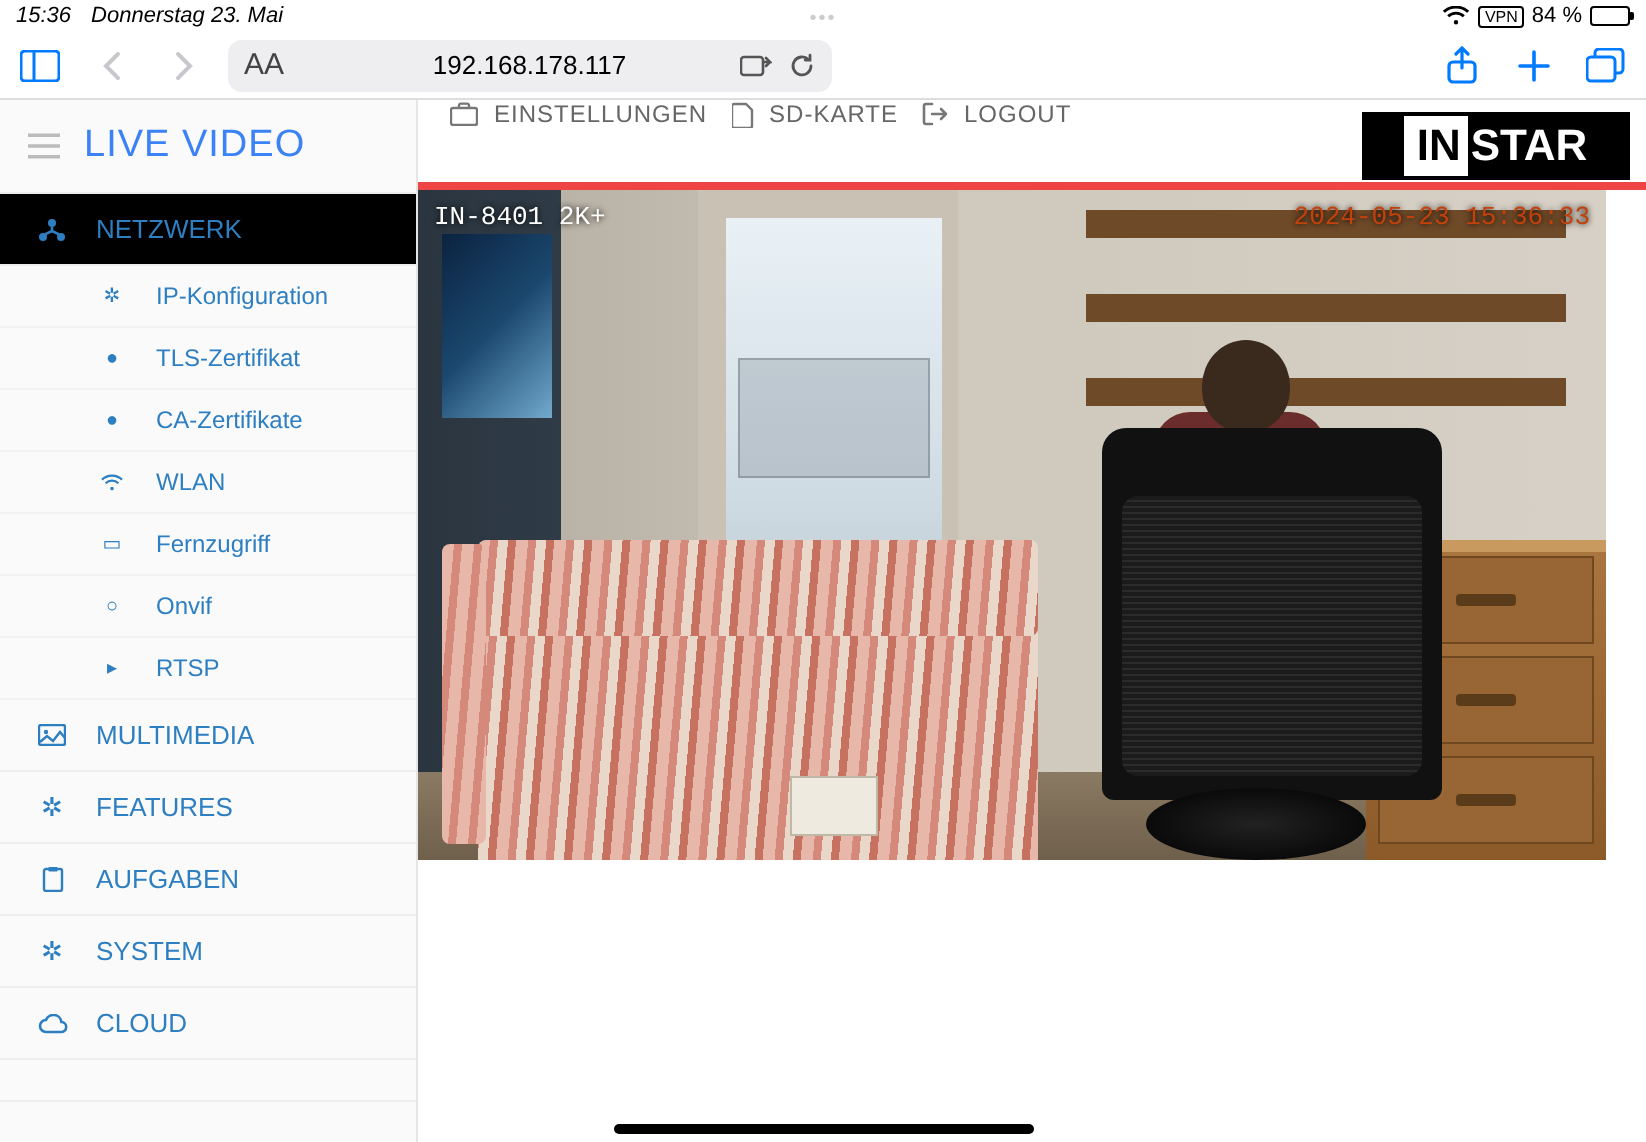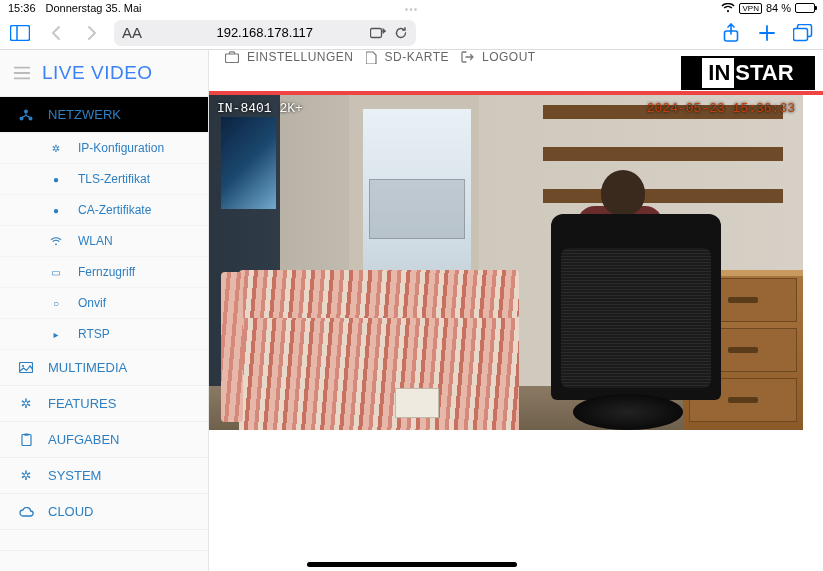--- a/index.html
+++ b/index.html
@@ -1,20 +1,20 @@
 <!DOCTYPE html>
 <html><head>
   <meta charset="utf-8">
   <style>
     * { margin: 0; padding: 0; box-sizing: border-box; font-family: -apple-system, Helvetica, Arial, sans-serif; }
     html, body { width: 823px; height: 571px; overflow: hidden; background: #fff; }
 
     
     .status-bar { height: 16px; display: flex; align-items: center; justify-content: space-between; padding: 0 8px; font-size: 11px; color: #000; }
-    .status-left { display: flex; gap: 10px; }
+    .status-left { display: flex; gap: 10px; font-style: italic; }
     .status-date { font-weight: 400; }
     .status-right { display: flex; align-items: center; gap: 4px; }
     .dots { position: absolute; left: 50%; transform: translateX(-50%); top: 4px; color: #ccc; font-size: 10px; letter-spacing: 1px; }
     .battery-icon { width: 20px; height: 10px; border: 1px solid #000; border-radius: 2px; position: relative; }
     .battery-icon::after { content: ''; position: absolute; right: -3px; top: 2px; width: 2px; height: 4px; background: #000; border-radius: 0 1px 1px 0; }
     .battery-fill { background: #000; height: 100%; border-radius: 1px; }
     .vpn-badge { border: 1px solid #000; border-radius: 2px; padding: 0 2px; font-size: 8px; line-height: 9px; }
 
     
     .toolbar { height: 34px; display: flex; align-items: center; padding: 0 6px; gap: 8px; border-bottom: 1px solid #ddd; }
@@ -74,21 +74,21 @@
     .home-indicator { position: absolute; bottom: 4px; left: 50%; transform: translateX(-50%); width: 210px; height: 5px; background: #000; border-radius: 3px; }
 
     svg { display: block; }
   </style>
 </head>
 <body>
 
 <div class="status-bar">
   <div class="status-left">
     <span>15:36</span>
-    <span class="status-date">Donnerstag 35. Mai</span>
+    <span class="status-date">Donnerstag 23. Mai</span>
   </div>
   <span class="dots">•••</span>
   <div class="status-right">
     <span>
       <svg width="14" height="10" viewBox="0 0 14 10">
           <path d="M7 9.2a1.1 1.1 0 100-2.2 1.1 1.1 0 000 2.2zM3.6 5.6a5 5 0 016.8 0l1-1a6.4 6.4 0 00-8.8 0l1 1zM1.4 3.4a8.2 8.2 0 0111.2 0l1-1a9.6 9.6 0 00-13.2 0l1 1z" fill="#000"></path>
         </svg>
     </span>
     <span class="vpn-badge">VPN</span>
     <span>84 %</span>

